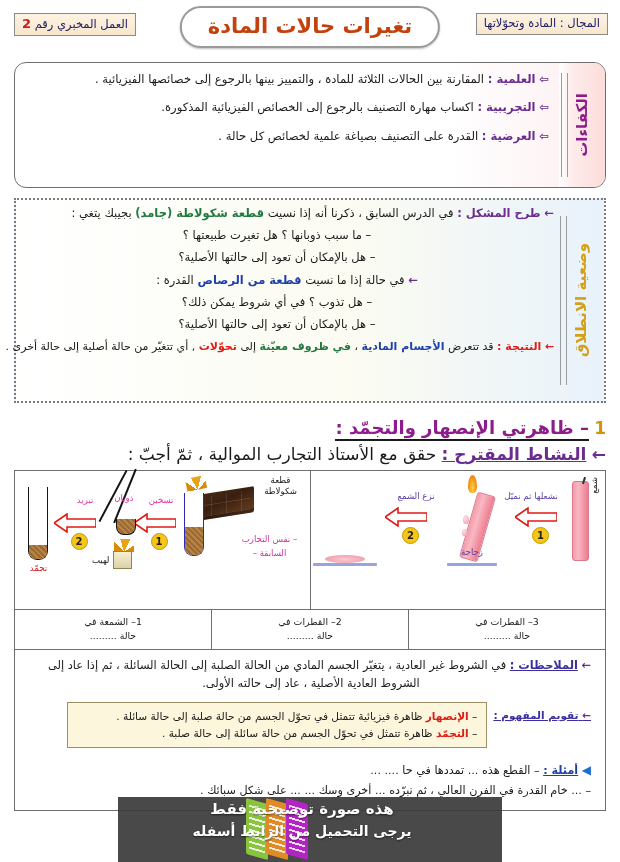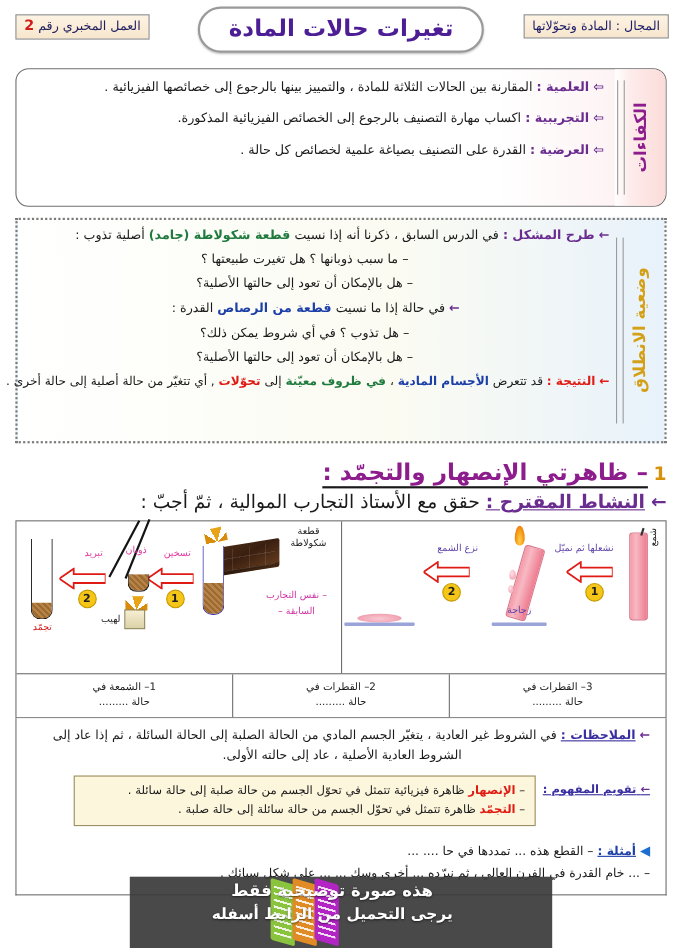--- a/index.html
+++ b/index.html
@@ -48,21 +48,21 @@
     transform: translateX(-50%);
     top: 6px;
     border: 2px solid #9a9a9a;
     border-radius: 26px;
     box-shadow: 0 1px 2px rgba(0,0,0,.25);
     background: #fff;
     padding: 6px 26px 8px 26px;
   }
   .title-pill .t {
     font-size: 21px;
-    color: #4c1d95;
+    color: #c2410c;
     font-weight: bold;
     letter-spacing: 0;
     white-space: nowrap;
   }
 
   
   .rbox {
     position: relative;
     margin: 0 14px;
     border: 1.4px solid #6f6f6f;
@@ -153,21 +153,21 @@
   .arrow-pur { color:#6a2d8f; font-weight:bold; }
   .concl { font-size: 11px; text-align:right; white-space: nowrap;}
 
   
   .sec-head {
     padding: 5px 14px 2px 14px;
     text-align: right;
   }
   .sec-head .num { color:#d8920a; font-size:17px; font-weight:bold; }
   .sec-head .ttl {
-    color:#8d1d8d; font-size:21px; font-weight:bold;
+    color:#8d1d8d; font-size:18px; font-weight:bold;
     border-bottom: 2px solid #1a1a1a; padding-bottom:1px;
   }
   .act-line {
     text-align:right; font-size:17px; padding: 4px 14px 6px 14px;
     white-space: nowrap;
   }
   .act-key { color:#6a2d8f; font-weight:bold; text-decoration: underline;}
 
   
   .exp-panel {
@@ -388,21 +388,21 @@
       <div class="bars"></div>
       <div class="vtxt gold">وضعية الانطلاق</div>
     </div>
 
     <div class="prob-wrap">
       <div class="pline">
         <span class="arrow-pur">←</span>
         <span class="k-purple">طرح المشكل :</span>
         <span>في الدرس السابق ، ذكرنا أنه إذا نسيت</span>
         <span class="k-green">قطعة شكولاطة (جامد)</span>
-        <span>أصلية تذوب :</span>
+        <span>بجيبك يتغي :</span>
       </div>
 
       <div class="pline center">– ما سبب ذوبانها ؟ هل تغيرت طبيعتها ؟</div>
       <div class="pline center">– هل بالإمكان أن تعود إلى حالتها الأصلية؟</div>
 
       <div class="pline" style="text-align:center; padding-right:10px;">
         <span class="arrow-pur">←</span>
         <span>في حالة إذا ما نسيت</span>
         <span class="k-blue">قطعة من الرصاص</span>
         <span>القدرة :</span>

